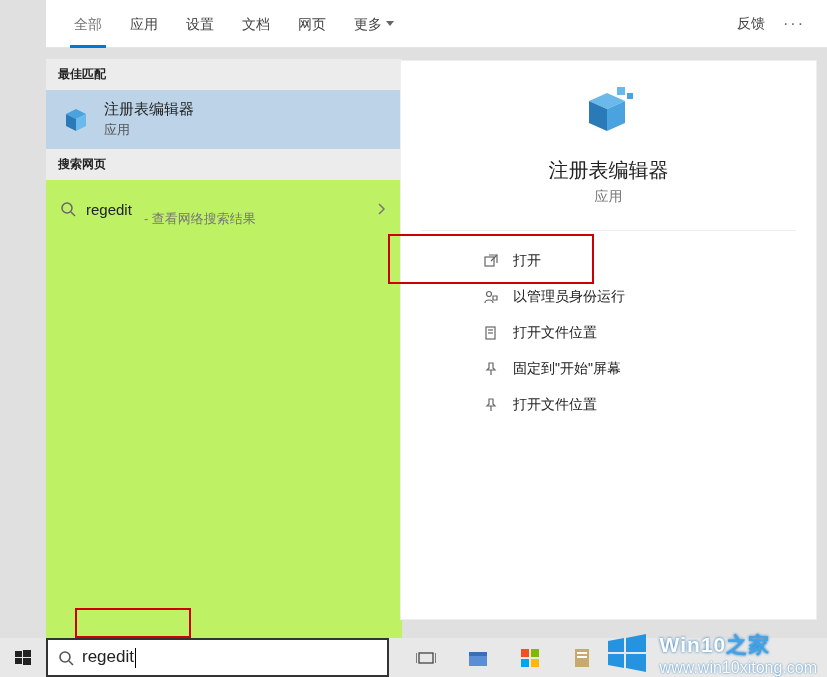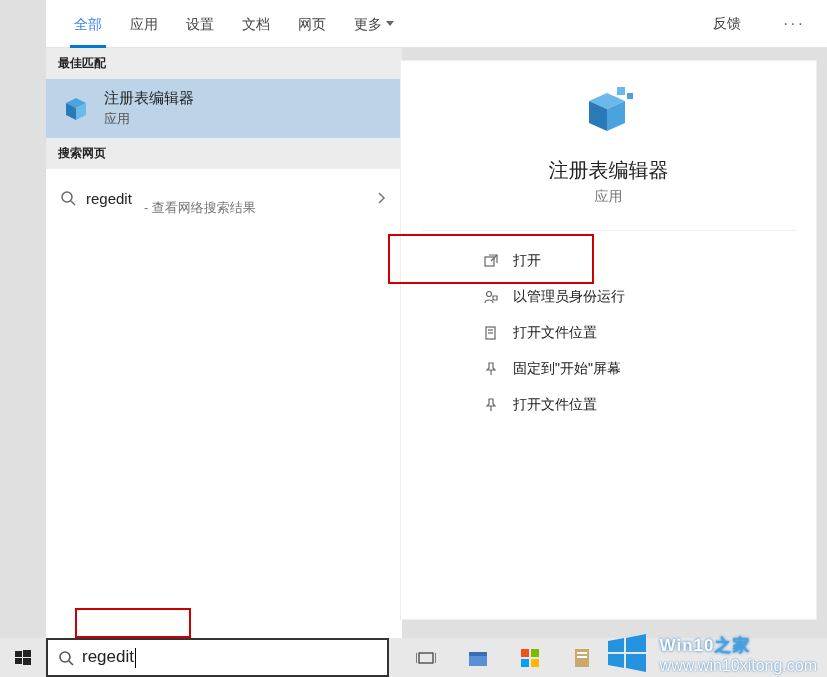--- a/index.html
+++ b/index.html
@@ -2,30 +2,30 @@
 <html><head>
 <meta charset="utf-8">
 <style>
     * { margin: 0; padding: 0; box-sizing: border-box; font-family: "Microsoft YaHei", "Segoe UI", sans-serif; }
     body { width: 827px; height: 677px; background: #e0e0e0; position: relative; overflow: hidden; }
     
     
     .tabs-bar { position: absolute; left: 46px; top: 0; right: 0; height: 48px; background: #fff; border-bottom: 1px solid #e5e5e5; display: flex; align-items: center; }
     .tabs-left { display: flex; align-items: center; gap: 0; padding-left: 14px; }
     .tab { padding: 0 14px; height: 48px; line-height: 48px; font-size: 14px; color: #444; cursor: pointer; position: relative; }
-    .tab.active { color: #3b82f6; }
+    .tab.active { color: #737373; }
     .tab.active::after { content: ""; position: absolute; left: 10px; right: 10px; bottom: 0; height: 3px; background: #0078d4; }
     .tab-more { display: flex; align-items: center; gap: 4px; }
     .chev-down { width: 0; height: 0; border-left: 4px solid transparent; border-right: 4px solid transparent; border-top: 5px solid #666; }
-    .tabs-right { margin-left: auto; display: flex; align-items: center; gap: 24px; padding-right: 14px; }
+    .tabs-right { margin-left: auto; display: flex; align-items: center; gap: 0; padding-right: 14px; }
     .feedback { font-size: 14px; color: #444; padding: 0 10px; cursor: pointer; }
     .ellipsis { font-size: 16px; color: #666; padding: 0 8px; cursor: pointer; letter-spacing: 2px; }
     
     
-    .left-panel { position: absolute; left: 46px; top: 48px; width: 356px; bottom: 39px; background: #ffffff; }
+    .left-panel { position: absolute; left: 46px; top: 59px; width: 356px; bottom: 39px; background: #bef264; }
     .section-header { font-size: 12px; padding: 7px 12px; color: #222; background: #ececec; font-weight: 600; }
     .best-match { display: flex; align-items: center; padding: 10px 14px; background: #bcd3e8; gap: 12px; cursor: pointer; }
     .best-match .cube { width: 32px; height: 32px; position: relative; }
     .best-match .info .title { font-size: 15px; color: #222; }
     .best-match .info .sub { font-size: 13px; color: #555; margin-top: 2px; }
     .web-row { display: flex; align-items: center; padding: 10px 14px; gap: 10px; cursor: pointer; position: relative; }
     .web-row .mag { color: #666; }
     .web-row .term { font-size: 15px; color: #222; }
     .web-row .desc { font-size: 13px; color: #777; margin-left: 2px; margin-top: 20px; }
     .web-row .chev-right { position: absolute; right: 16px; color: #777; }
@@ -53,21 +53,21 @@
     .search-box .mag { color: #555; }
     .search-box .query { font-size: 17px; color: #222; flex: 1; position: relative; }
     .search-box .cursor { display: inline-block; width: 1px; height: 20px; background: #000; vertical-align: middle; margin-left: 1px; }
     .task-icons { display: flex; align-items: center; gap: 30px; margin-left: 26px; }
     .task-icon { width: 22px; height: 22px; display: flex; align-items: center; justify-content: center; cursor: pointer; }
     
     
     .watermark { position: absolute; right: 10px; bottom: 0; display: flex; align-items: center; gap: 10px; opacity: 0.95; }
     .wm-logo { width: 46px; height: 46px; }
     .wm-text { display: flex; flex-direction: column; }
-    .wm-title { font-size: 17px; color: #fff; font-weight: bold; letter-spacing: 1px; text-shadow: 0 0 3px #0066b3; }
+    .wm-title { font-size: 21px; color: #fff; font-weight: bold; letter-spacing: 1px; text-shadow: 0 0 3px #0066b3; }
     .wm-accent { color: #3aa0e8; }
     .wm-url { font-size: 16px; color: #fff; text-shadow: 0 0 2px #0066b3; }
     
     svg { display: block; }
 </style>
 </head>
 <body>
 
 <div class="tabs-bar">
   <div class="tabs-left">

